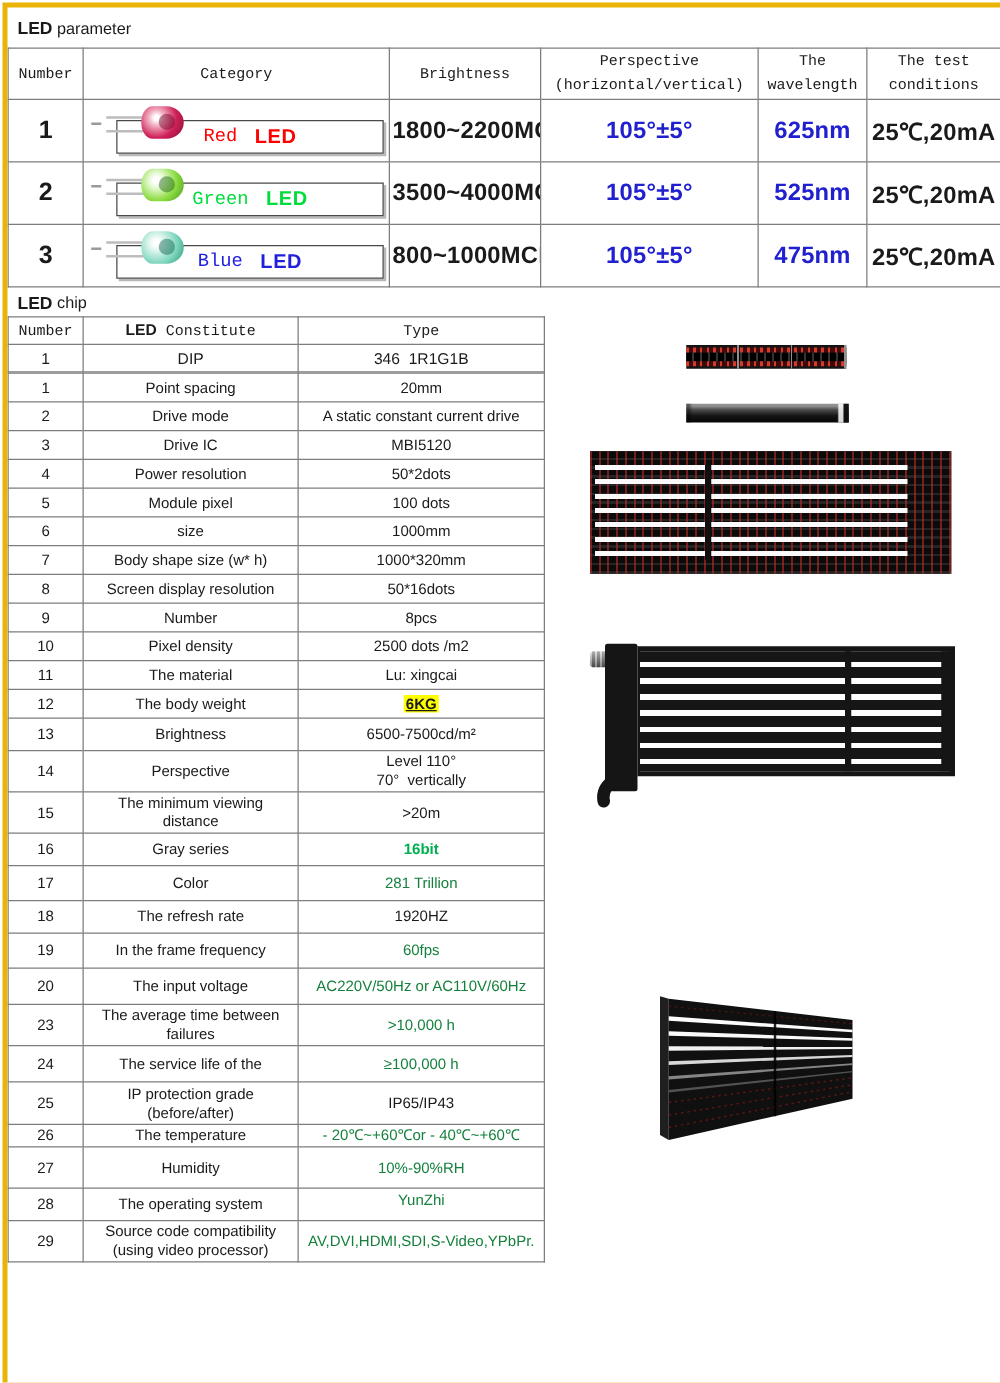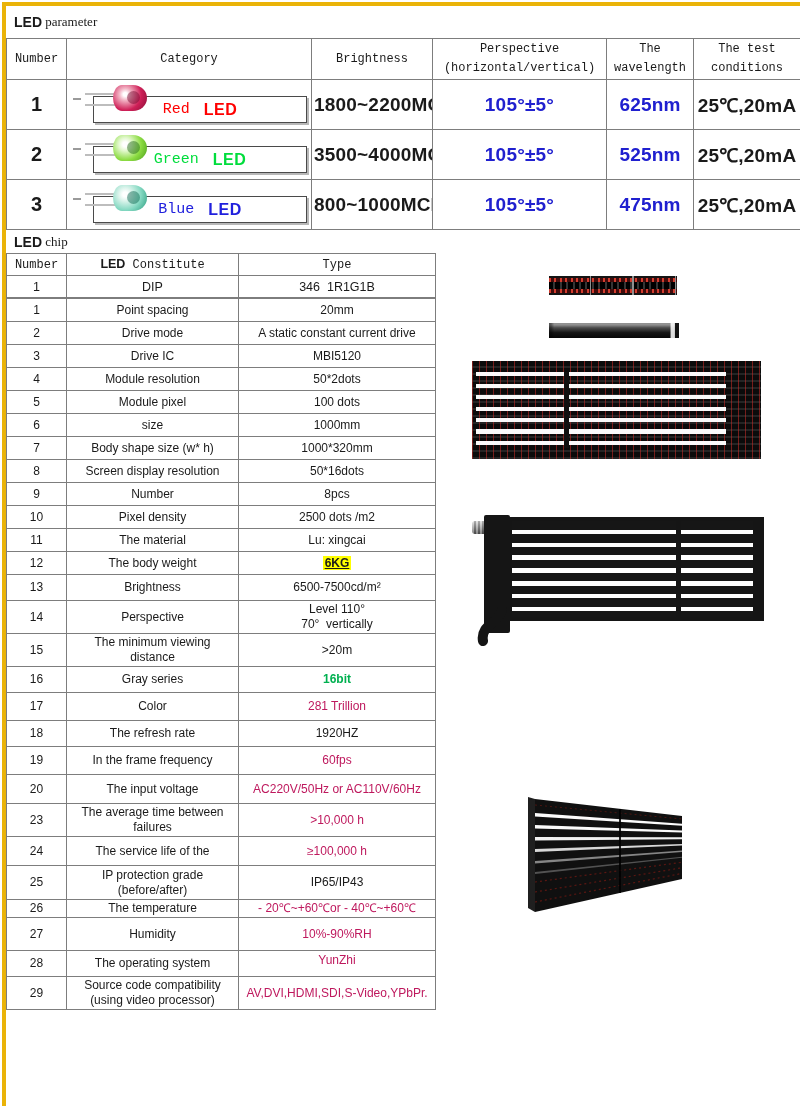--- a/index.html
+++ b/index.html
@@ -8,21 +8,21 @@
 
   table{border-collapse:collapse;table-layout:fixed;}
   td,th{border:1px solid #7d7d7d;text-align:center;vertical-align:middle;padding:0 2px;overflow:hidden;}
 
   
   .bar{display:flex;align-items:center;padding-left:8px;box-sizing:border-box;}
   .bar-param{height:32px;}
   .bar-chip{height:23px;}
   .bar-spec{height:28px;}
   .bar .b{font-weight:bold;font-size:14px;font-family:"Liberation Sans",sans-serif;}
-  .bar .rest{font-family:Liberation Serif, serif;font-size:13px;white-space:pre;text-align:center;}
+  .bar .rest{font-family:Liberation Sans, sans-serif;font-size:13px;white-space:pre;text-align:center;}
   .bar-spec .b{font-size:14.5px;}
 
   
   .toptable{width:794px;}
   .toptable th{font-family:"Liberation Mono",monospace;font-size:12px;font-weight:normal;white-space:pre-line;line-height:1.55;height:40px;background:#fff;}
   .toptable td{height:49px;}
   .bignum{font-size:20px;font-weight:bold;}
   .bval{font-weight:bold;font-size:19px;letter-spacing:.2px;}
   .blue{color:#2020cf;margin-top:36px;}
 
@@ -69,21 +69,21 @@
   .spectable tr:nth-child(20){height:29px;}
   .spectable tr:nth-child(21){height:33px;}
   .spectable tr:nth-child(22){height:29px;}
   .spectable tr:nth-child(23){height:34px;}
   .spectable tr:nth-child(24){height:15px;}
   .spectable tr:nth-child(25){height:33px;}
   .spectable tr:nth-child(26){height:26px;}
   .spectable tr:nth-child(27){height:27px;}
   .spectable tr:nth-child(28){height:34px;}
   .spectable tr:nth-child(29){height:40px;}
-  .spectable tr.green .v{color:#be185d;}
+  .spectable tr.green .v{color:#15803d;}
   .spectable tr.green-bold .v{color:#00b050;font-weight:bold;margin-top:24px;}
   .spectable tr.highlight .v{background:#ffff00;font-weight:bold;text-decoration:underline;padding:0 2px;}
   .spectable tr.top td.c-val{vertical-align:top;padding-top:2px;}
 
   
   .photo{position:absolute;}
   .photoA{left:543px;top:270px;width:128px;height:19px;background-color:#141414;
     background-image:
       repeating-linear-gradient(90deg, rgba(255,255,255,0) 0 41px, #909090 41px 42.5px),
       repeating-linear-gradient(90deg, #d23c2e 0 2px, rgba(70,10,10,.9) 2px 5.4px),
@@ -254,21 +254,21 @@
           <td class="c-name">Drive mode</td>
           <td class="c-val"><span class="v">A static constant current drive</span></td>
         </tr>
         <tr>
           <td class="c-num">3</td>
           <td class="c-name">Drive IC</td>
           <td class="c-val"><span class="v">MBI5120</span></td>
         </tr>
         <tr>
           <td class="c-num">4</td>
-          <td class="c-name">Module resolution</td>
+          <td class="c-name">Power resolution</td>
           <td class="c-val"><span class="v">50*2dots</span></td>
         </tr>
         <tr>
           <td class="c-num">5</td>
           <td class="c-name">Module pixel</td>
           <td class="c-val"><span class="v">100 dots</span></td>
         </tr>
         <tr>
           <td class="c-num">6</td>
           <td class="c-name">size</td>

